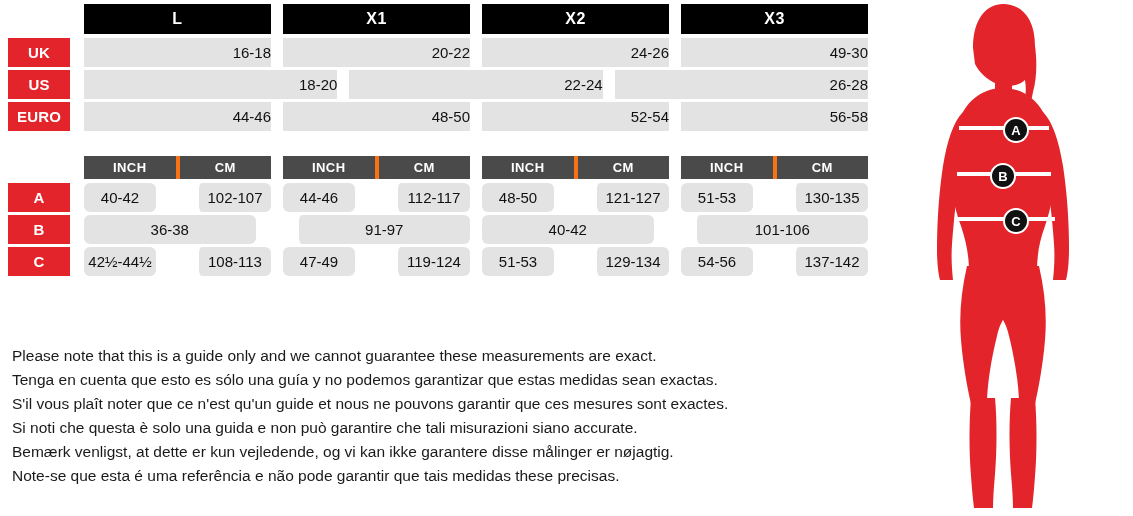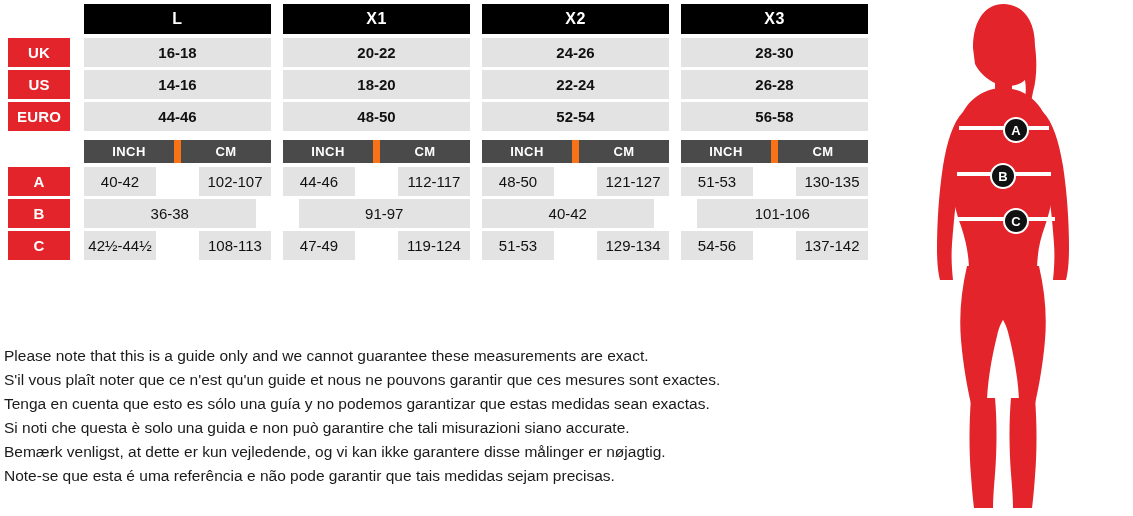--- a/index.html
+++ b/index.html
@@ -71,59 +71,59 @@
     text-align: center;
     padding: 6px 0 6px;
     letter-spacing: .5px;
   }
 
   .val {
     flex: 1 1 100%;
     background: #e3e3e3;
     color: #111;
     font-size: 15px;
-    text-align: center;
+    text-align: right;
     padding: 6px 0 6px;
-    font-weight: bold;
   }
 
   .sub {
     flex: 1 1 50%;
     background: #4a4a4a;
     color: #ffffff;
     font-size: 13px;
     font-weight: bold;
     text-align: center;
     padding: 4px 0 4px;
     letter-spacing: .4px;
   }
   .sub + .sub {
-    border-left: 7px solid #f97316;
+    border-left: 4px solid #f97316;
   }
 
   .half {
     flex: 1 1 50%;
     background: #e3e3e3;
     color: #111;
     font-size: 15px;
     text-align: center;
     padding: 6px 0 6px;
+    border-radius: 6px;
   }
   .half + .half {
     border-left: 3px solid #ffffff;
     margin-left: 40px;
   }
 
   .row.head-row { margin-bottom: 4px; }
-  .row.sub-row  { margin-top: 9px; margin-bottom: 4px; }
+  .row.sub-row  { margin-top: 25px; margin-bottom: 4px; }
 
   
   .notes {
     position: absolute;
-    left: 4px;
+    left: 12px;
     top: 345px;
     width: 870px;
   }
   .notes p {
     margin: 0 0 3px 0;
     font-size: 15.5px;
     line-height: 1.36;
     color: #1a1a1a;
   }
 
@@ -185,30 +185,27 @@
       <div class="group">
           <div class="val">16-18</div>
         </div>
       <div class="group">
           <div class="val">20-22</div>
         </div>
       <div class="group">
           <div class="val">24-26</div>
         </div>
       <div class="group">
-          <div class="val">28-30</div>
+          <div class="val">49-30</div>
         </div>
     </div>
 
     <div class="row">
       <div class="label-cell">US</div>
       <div class="spacer"></div>
-      <div class="group">
-          <div class="val">14-16</div>
-        </div>
       <div class="group">
           <div class="val">18-20</div>
         </div>
       <div class="group">
           <div class="val">22-24</div>
         </div>
       <div class="group">
           <div class="val">26-28</div>
         </div>
     </div>
@@ -303,25 +300,25 @@
       <div class="group">
         <div class="half">54-56</div>
         <div class="half">137-142</div>
       </div>
     </div>
 
   </div>
 
   <div class="notes">
     <p>Please note that this is a guide only and we cannot guarantee these measurements are exact.</p>
+    <p>Tenga en cuenta que esto es sólo una guía y no podemos garantizar que estas medidas sean exactas.</p>
     <p>S'il vous plaît noter que ce n'est qu'un guide et nous ne pouvons garantir que ces mesures sont exactes.</p>
-    <p>Tenga en cuenta que esto es sólo una guía y no podemos garantizar que estas medidas sean exactas.</p>
     <p>Si noti che questa è solo una guida e non può garantire che tali misurazioni siano accurate.</p>
     <p>Bemærk venligst, at dette er kun vejledende, og vi kan ikke garantere disse målinger er nøjagtig.</p>
-    <p>Note-se que esta é uma referência e não pode garantir que tais medidas sejam precisas.</p>
+    <p>Note-se que esta é uma referência e não pode garantir que tais medidas these precisas.</p>
   </div>
 
   <div class="figure">
     <svg width="250" height="516" viewBox="0 0 250 516">
       <g fill="#e3242b">
 
         <path d="M98 48 C98 18 112 4 128 4 C146 4 160 18 160 46 C162 60 162 78 158 92
                  C156 104 152 112 150 120 L146 118 C150 104 152 92 150 80
                  C144 86 132 88 122 84 C112 80 104 72 100 64 Z"></path>
 

